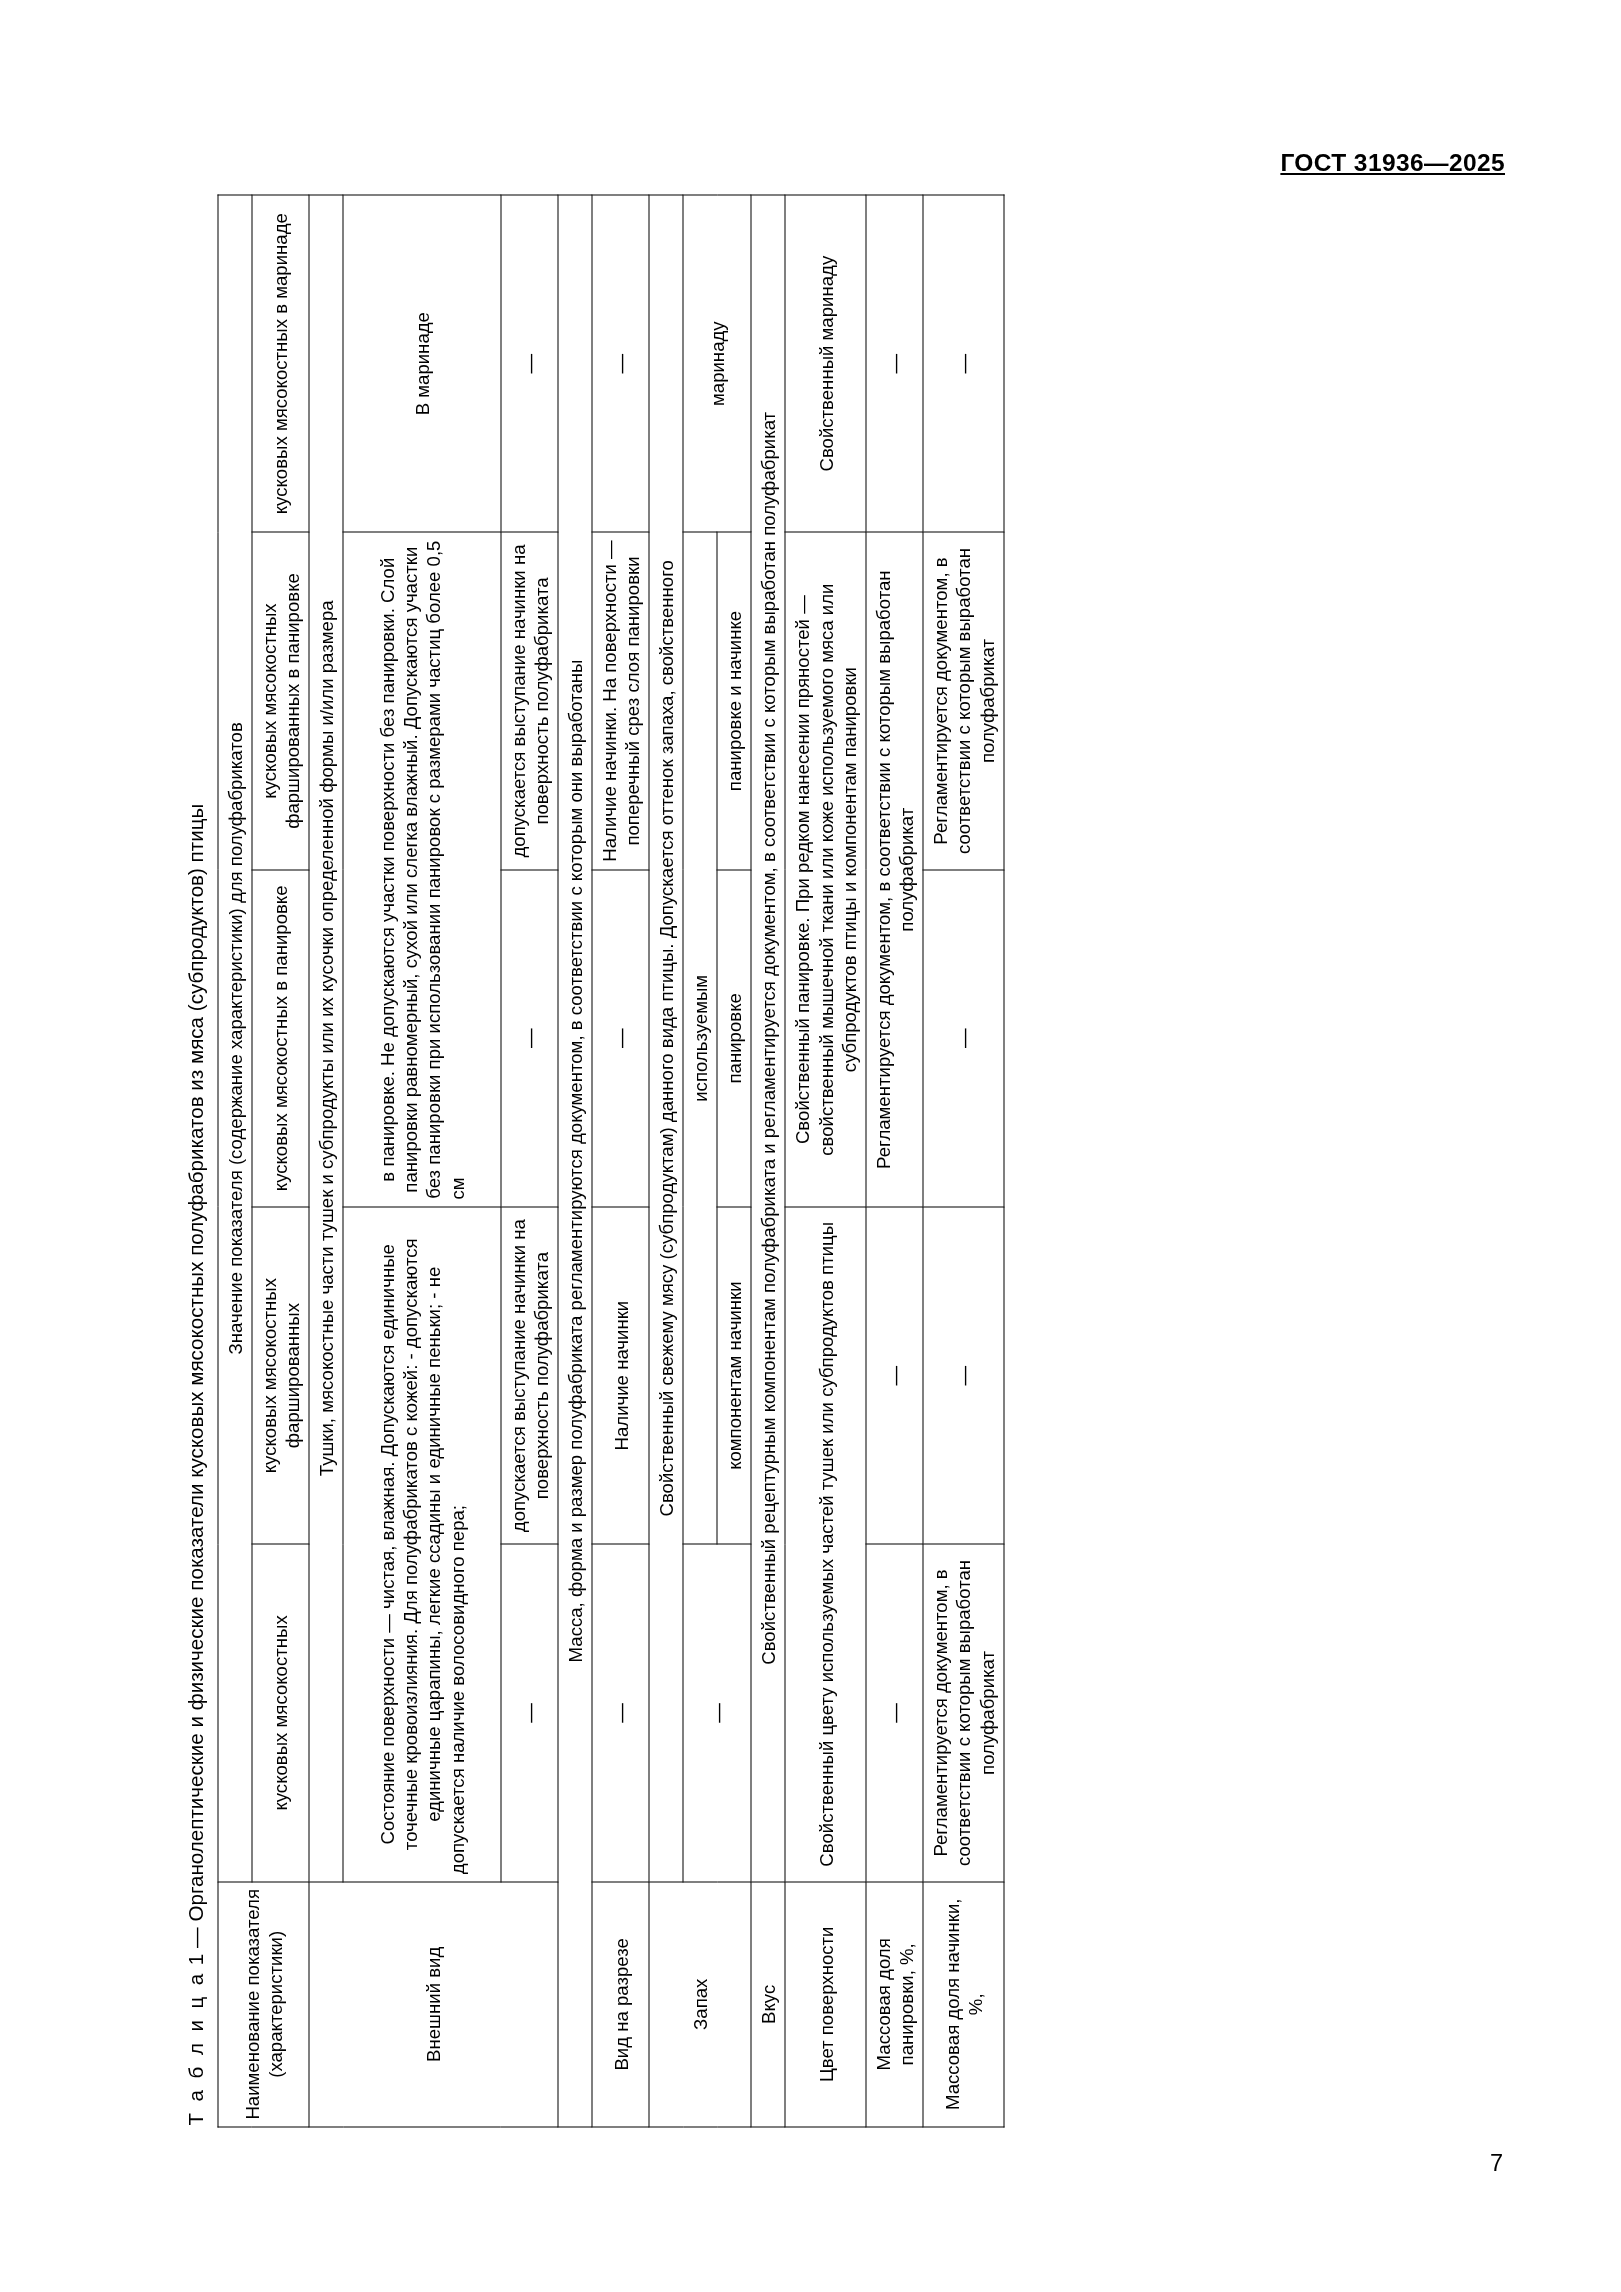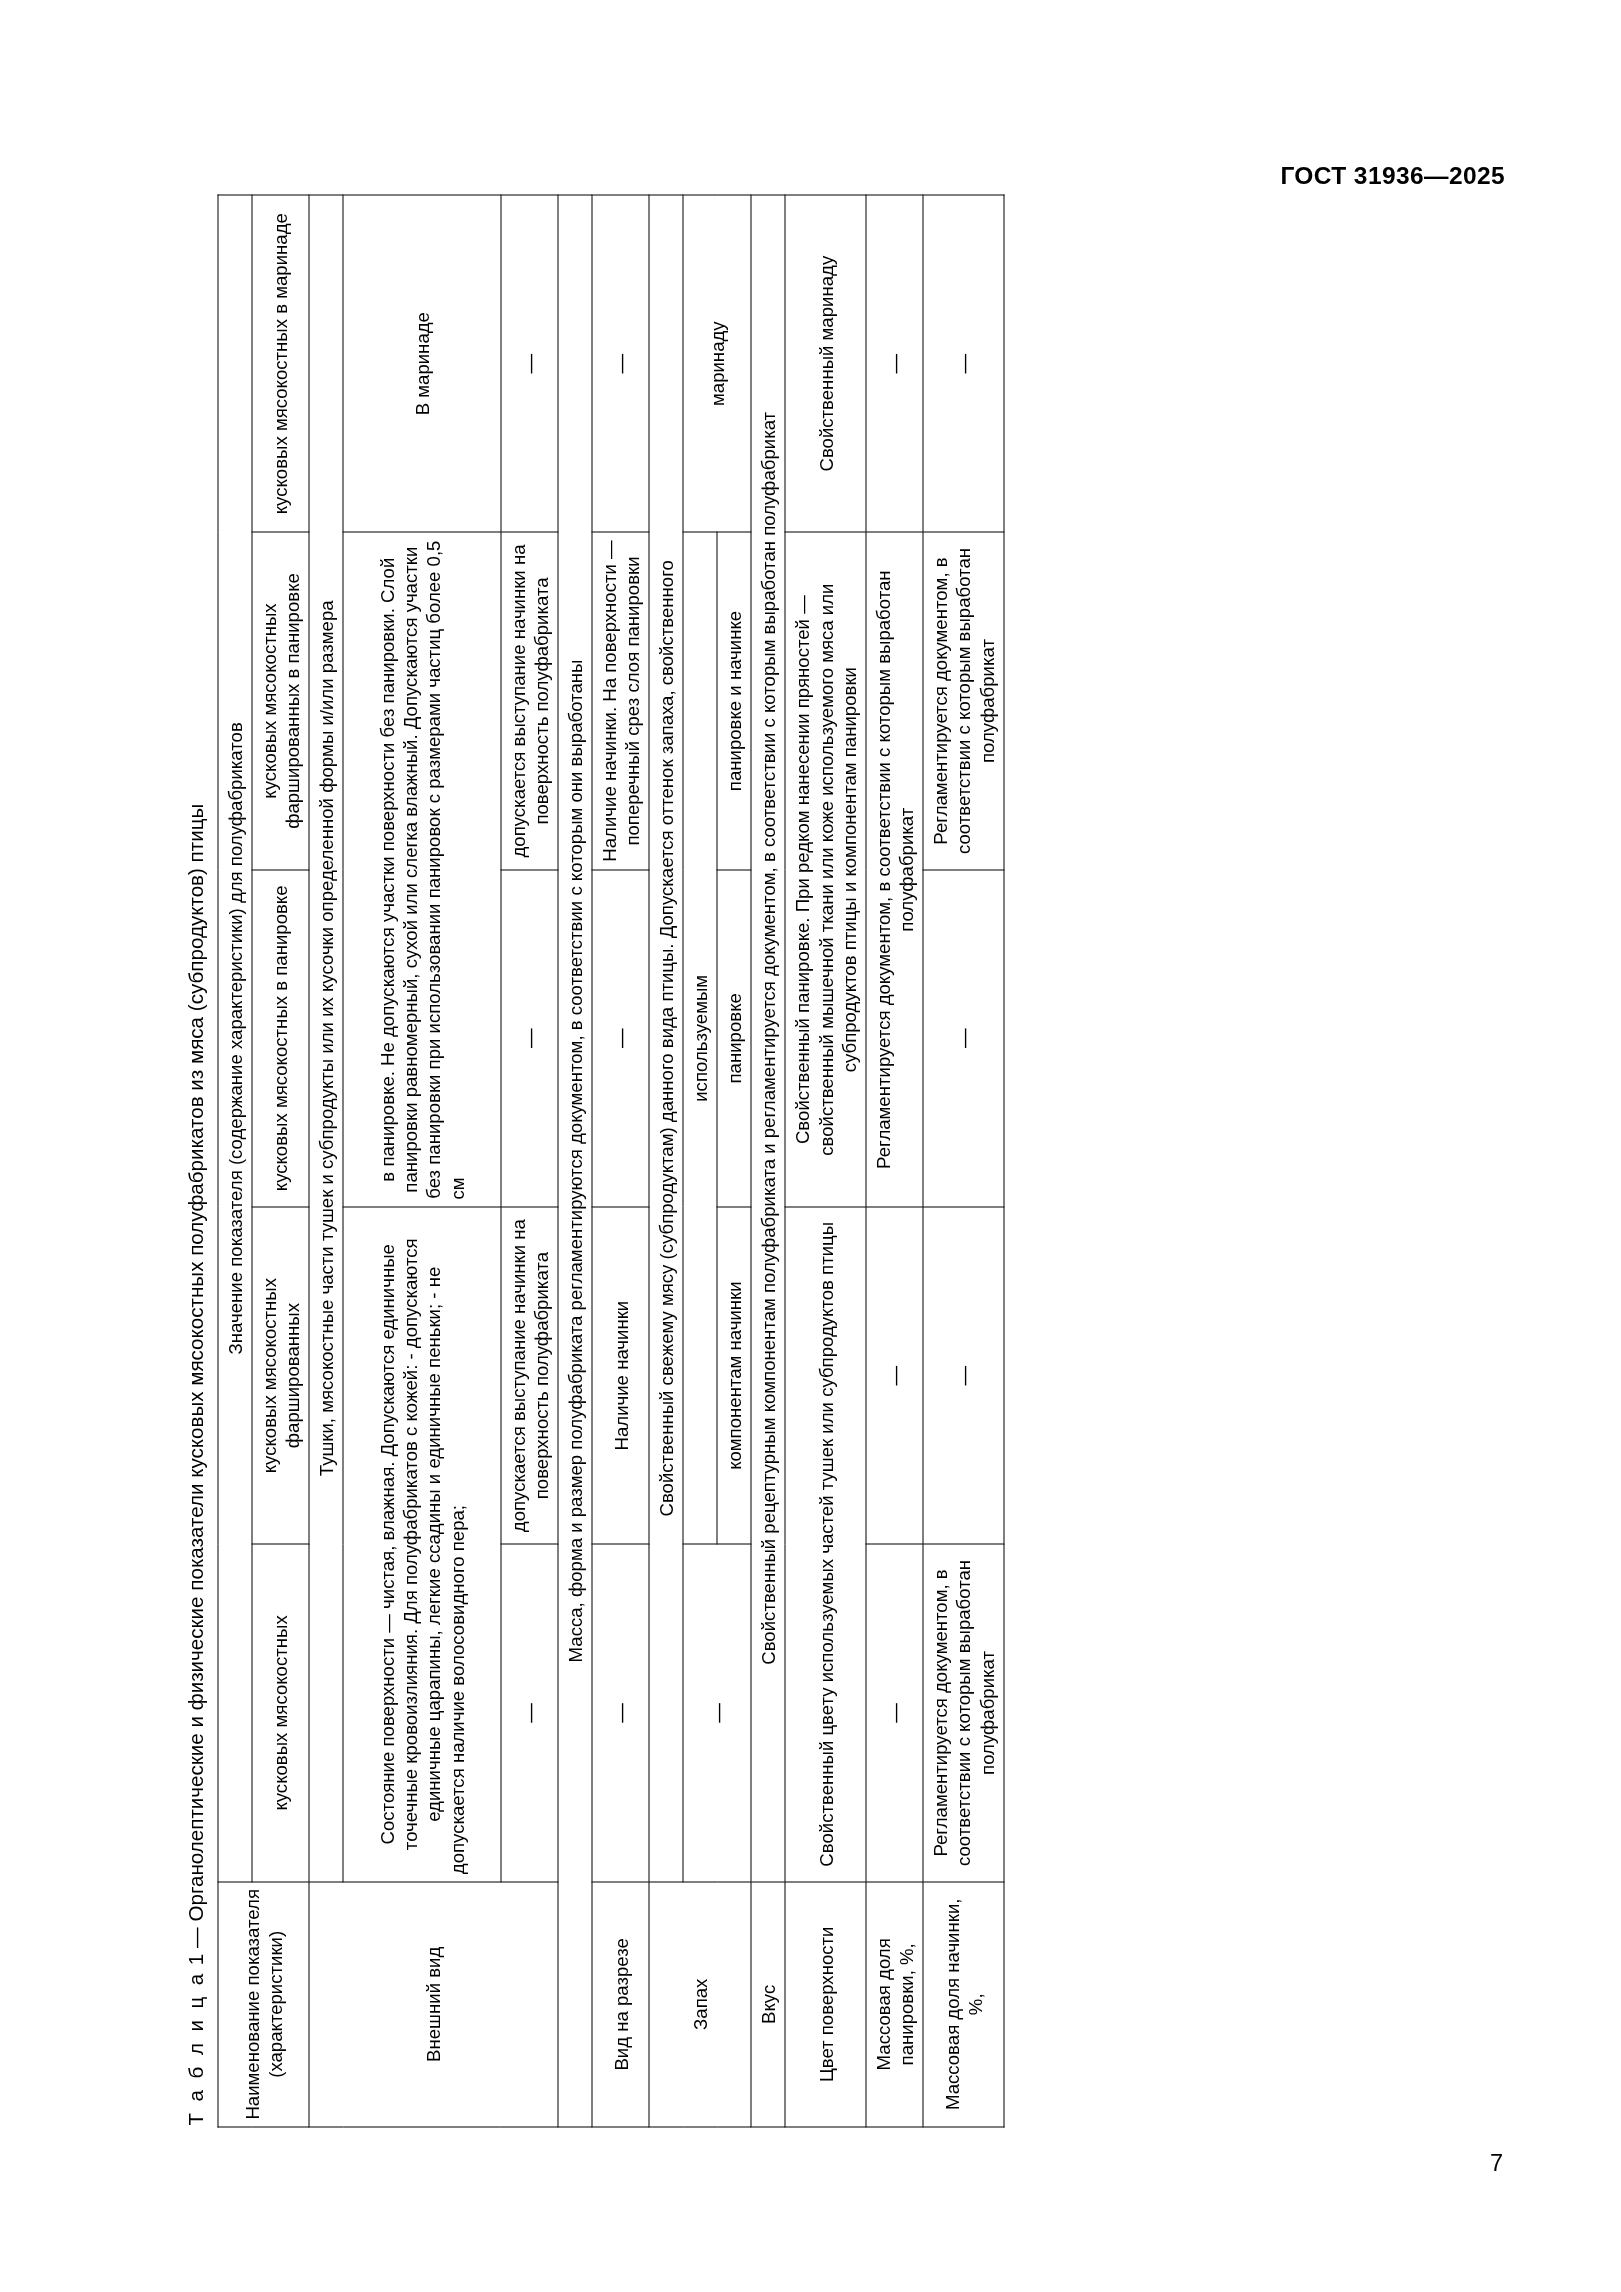--- a/index.html
+++ b/index.html
@@ -12,25 +12,26 @@
     height: 2293px;
     position: relative;
     font-family: "Liberation Sans", sans-serif;
     color: #000000;
     overflow: hidden;
   }
 
   
   .page-header {
     position: absolute;
-    top: 162px;
+    top: 149px;
     right: 116px;
     font-size: 24.5px;
     font-weight: bold;
     letter-spacing: 0.4px;
+    text-decoration: underline;
   }
   .page-number {
     position: absolute;
     bottom: 116px;
     right: 118px;
     font-size: 23.5px;
   }
 
   
   

